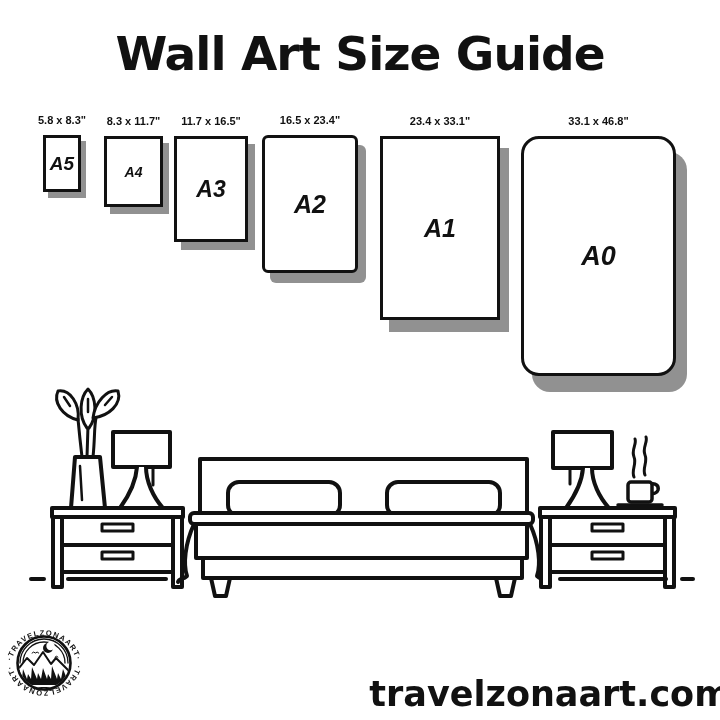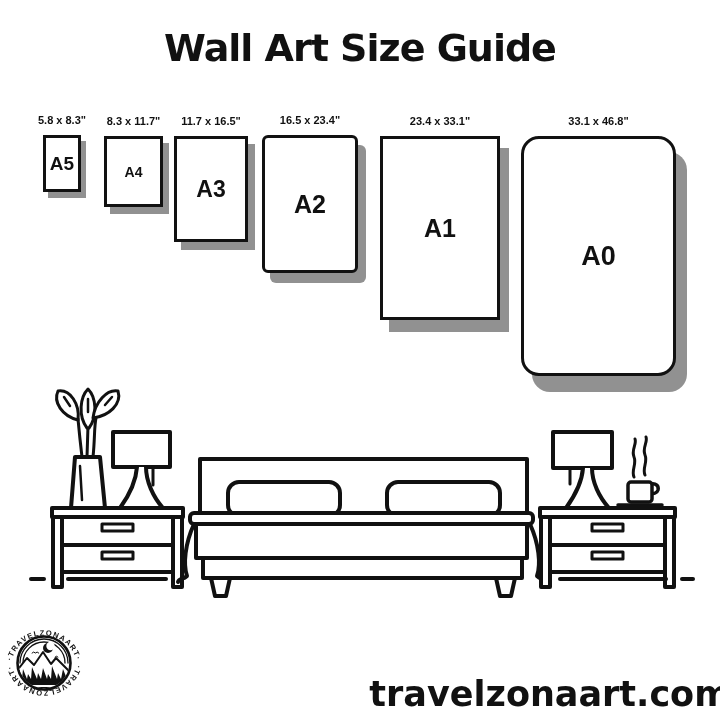--- a/index.html
+++ b/index.html
@@ -3,34 +3,34 @@
 <meta charset="utf-8">
 <style>
   html,body{margin:0;padding:0;background:#ffffff;}
   .canvas{
     position:relative;width:720px;height:720px;background:#ffffff;overflow:hidden;
     font-family:"DejaVu Sans","Liberation Sans",sans-serif;color:#111;
     --ink:#111111;--sh:#919191;
   }
   .title{
     position:absolute;left:0;top:26px;width:720px;text-align:center;
-    font-size:38px;font-weight:800;letter-spacing:-1px;color:var(--ink);
+    font-size:47px;font-weight:800;letter-spacing:-1px;color:var(--ink);
   }
   
   .paper{position:absolute;}
   .paper-label{
     position:absolute;top:-21px;left:50%;transform:translateX(-50%);
     font-size:11px;font-weight:bold;white-space:nowrap;color:var(--ink);
     font-family:"Liberation Sans",sans-serif;letter-spacing:0;
   }
   .paper-box{
     width:100%;height:100%;box-sizing:border-box;background:#fff;
     border:3px solid var(--ink);display:flex;align-items:center;justify-content:center;
   }
-  .paper-code{font-weight:bold;color:var(--ink);font-family:"Liberation Sans",sans-serif;}
+  .paper-code{font-weight:bold;color:var(--ink);font-family:"Liberation Sans",sans-serif;font-style:italic;}
   .p-a5{left:43px; top:135px;width:38px; height:57px;}
   .p-a4{left:104px;top:136px;width:59px; height:71px;}
   .p-a3{left:174px;top:136px;width:74px; height:106px;}
   .p-a2{left:262px;top:135px;width:96px; height:138px;}
   .p-a1{left:380px;top:136px;width:120px;height:184px;}
   .p-a0{left:521px;top:136px;width:155px;height:240px;}
   .p-a5 .paper-box{box-shadow:5px 6px 0 var(--sh);}
   .p-a4 .paper-box{box-shadow:6px 7px 0 var(--sh);}
   .p-a3 .paper-box{box-shadow:7px 8px 0 var(--sh);}
   .p-a2 .paper-box{box-shadow:8px 10px 0 var(--sh);border-radius:6px;}

